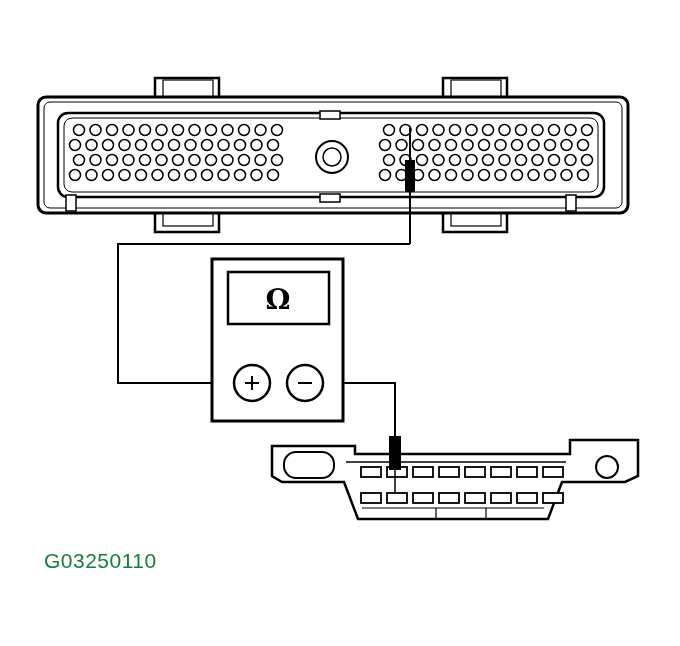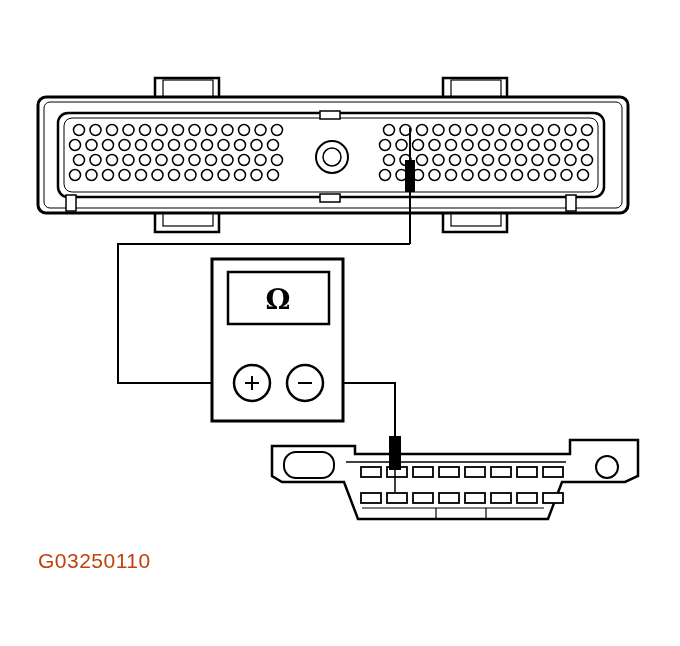--- a/index.html
+++ b/index.html
@@ -1,20 +1,20 @@
 <!DOCTYPE html>
 <html><head>
 <meta charset="utf-8">
 <style>
   html, body { margin: 0; padding: 0; background: #ffffff; }
   body { width: 680px; height: 646px; position: relative; overflow: hidden; }
   #diagram { position: absolute; left: 0; top: 0; width: 680px; height: 646px; }
   .fig-id {
-    position: absolute; left: 38px; top: 549px;
-    font-family: "Liberation Sans", sans-serif; font-size: 21px; color: #c2410c;
+    position: absolute; left: 44px; top: 549px;
+    font-family: "Liberation Sans", sans-serif; font-size: 21px; color: #15803d;
     letter-spacing: 0.5px;
   }
   .omega {
     font-family: "DejaVu Serif", serif; font-size: 28px; font-weight: bold; fill: #000;
   }
 </style>
 </head>
 <body>
 
 <svg id="diagram" viewBox="0 0 680 646" xmlns="http://www.w3.org/2000/svg">

